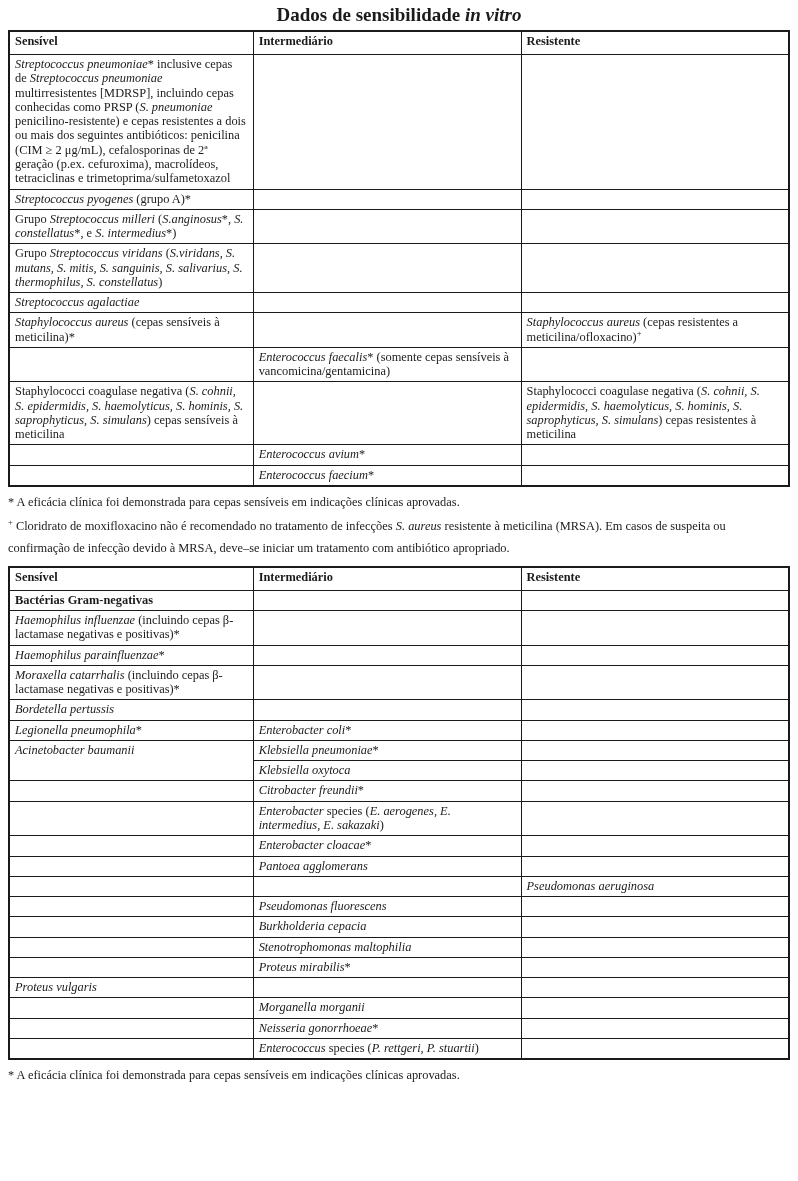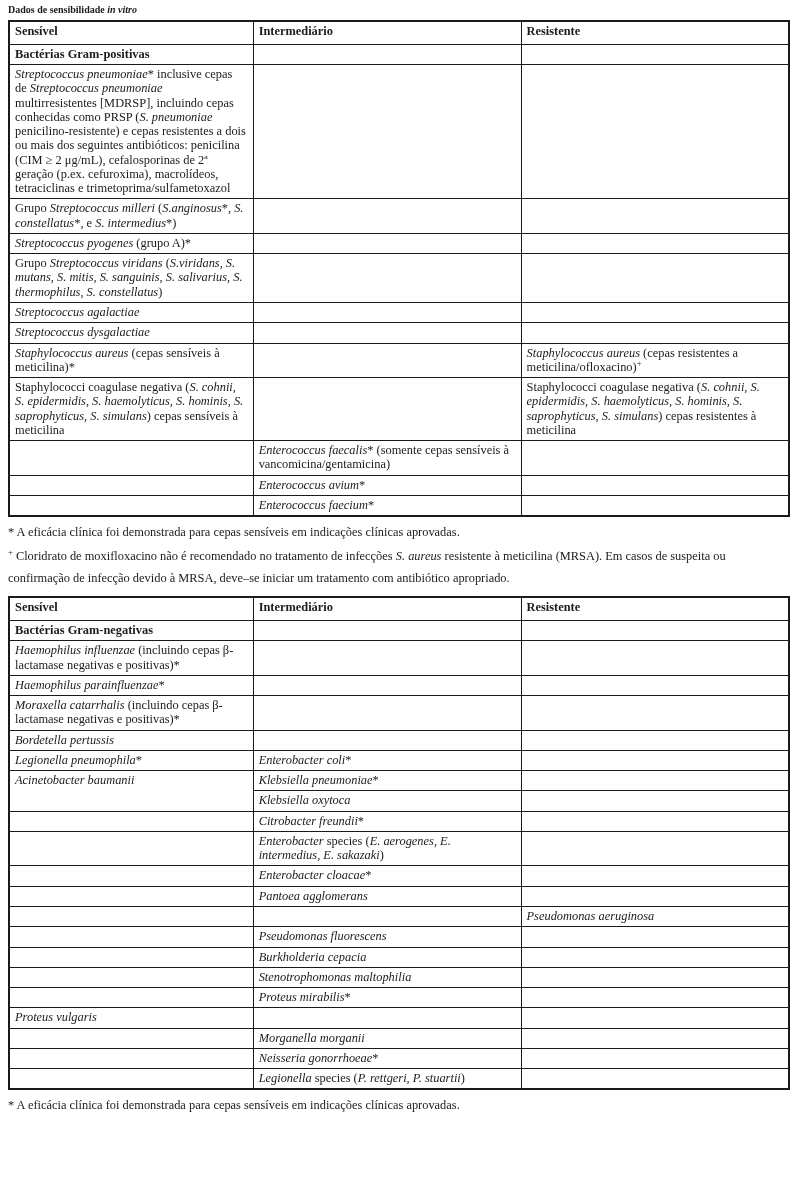--- a/index.html
+++ b/index.html
@@ -12,24 +12,25 @@
     overflow: hidden;
   }
   body {
     font-family: "Liberation Serif", "DejaVu Serif", serif;
     color: #1b1b1b;
   }
   .page {
     padding: 3px 8px 0 8px;
   }
   .doc-title {
-    font-size: 10px;
+    font-size: 19px;
     font-weight: bold;
     margin: 1px 0 4px 0;
     line-height: 1.15;
+    text-align: center;
   }
   table.sens {
     width: 100%;
     border-collapse: collapse;
     table-layout: fixed;
     border: 2px solid #1a1a1a;
   }
   table.sens th, table.sens td {
     border: 1px solid #1a1a1a;
     vertical-align: top;
@@ -77,68 +78,58 @@
     </colgroup>
     <thead>
         <tr>
           <th>Sensível</th>
           <th>Intermediário</th>
           <th>Resistente</th>
         </tr>
       </thead>
     <tbody>
         <tr>
-          <td><b>Bactérias Gram-positivas</b></td>
-          <td></td>
-          <td></td>
-        </tr>
-        <tr>
           <td><i>Streptococcus pneumoniae</i>* inclusive cepas de <i>Streptococcus pneumoniae</i> multirresistentes [MDRSP], incluindo cepas conhecidas como PRSP (<i>S. pneumoniae</i> penicilino-resistente) e cepas resistentes a dois ou mais dos seguintes antibióticos: penicilina (CIM ≥ 2 μg/mL), cefalosporinas de 2ª geração (p.ex. cefuroxima), macrolídeos, tetraciclinas e trimetoprima/sulfametoxazol</td>
           <td></td>
           <td></td>
         </tr>
         <tr>
+          <td><i>Streptococcus pyogenes</i> (grupo A)*</td>
+          <td></td>
+          <td></td>
+        </tr>
+        <tr>
           <td>Grupo <i>Streptococcus milleri</i> (<i>S.anginosus</i>*, <i>S. constellatus</i>*, e <i>S. intermedius</i>*)</td>
           <td></td>
           <td></td>
         </tr>
         <tr>
-          <td><i>Streptococcus pyogenes</i> (grupo A)*</td>
-          <td></td>
-          <td></td>
-        </tr>
-        <tr>
           <td>Grupo <i>Streptococcus viridans</i> (<i>S.viridans, S. mutans, S. mitis, S. sanguinis, S. salivarius, S. thermophilus, S. constellatus</i>)</td>
           <td></td>
           <td></td>
         </tr>
         <tr>
           <td><i>Streptococcus agalactiae</i></td>
           <td></td>
           <td></td>
         </tr>
         <tr>
-          <td><i>Streptococcus dysgalactiae</i></td>
-          <td></td>
-          <td></td>
-        </tr>
-        <tr>
           <td><i>Staphylococcus aureus</i> (cepas sensíveis à meticilina)*</td>
           <td></td>
           <td><i>Staphylococcus aureus</i> (cepas resistentes a meticilina/ofloxacino)<sup>+</sup></td>
         </tr>
         <tr>
+          <td></td>
+          <td><i>Enterococcus faecalis</i>* (somente cepas sensíveis à vancomicina/gentamicina)</td>
+          <td></td>
+        </tr>
+        <tr>
           <td>Staphylococci coagulase negativa (<i>S. cohnii, S. epidermidis, S. haemolyticus, S. hominis, S. saprophyticus, S. simulans</i>) cepas sensíveis à meticilina</td>
           <td></td>
           <td>Staphylococci coagulase negativa (<i>S. cohnii, S. epidermidis, S. haemolyticus, S. hominis, S. saprophyticus, S. simulans</i>) cepas resistentes à meticilina</td>
-        </tr>
-        <tr>
-          <td></td>
-          <td><i>Enterococcus faecalis</i>* (somente cepas sensíveis à vancomicina/gentamicina)</td>
-          <td></td>
         </tr>
         <tr>
           <td></td>
           <td><i>Enterococcus avium</i>*</td>
           <td></td>
         </tr>
         <tr>
           <td></td>
           <td><i>Enterococcus faecium</i>*</td>
           <td></td>
@@ -258,21 +249,21 @@
           <td><i>Morganella morganii</i></td>
           <td></td>
         </tr>
         <tr>
           <td></td>
           <td><i>Neisseria gonorrhoeae</i>*</td>
           <td></td>
         </tr>
         <tr>
           <td></td>
-          <td><i>Legionella</i> species (<i>P. rettgeri, P. stuartii</i>)</td>
+          <td><i>Enterococcus</i> species (<i>P. rettgeri, P. stuartii</i>)</td>
           <td></td>
         </tr>
       </tbody>
   </table>
 
   <p class="footnote">* A eficácia clínica foi demonstrada para cepas sensíveis em indicações clínicas aprovadas.</p>
 
 </div>
 
 </body></html>

